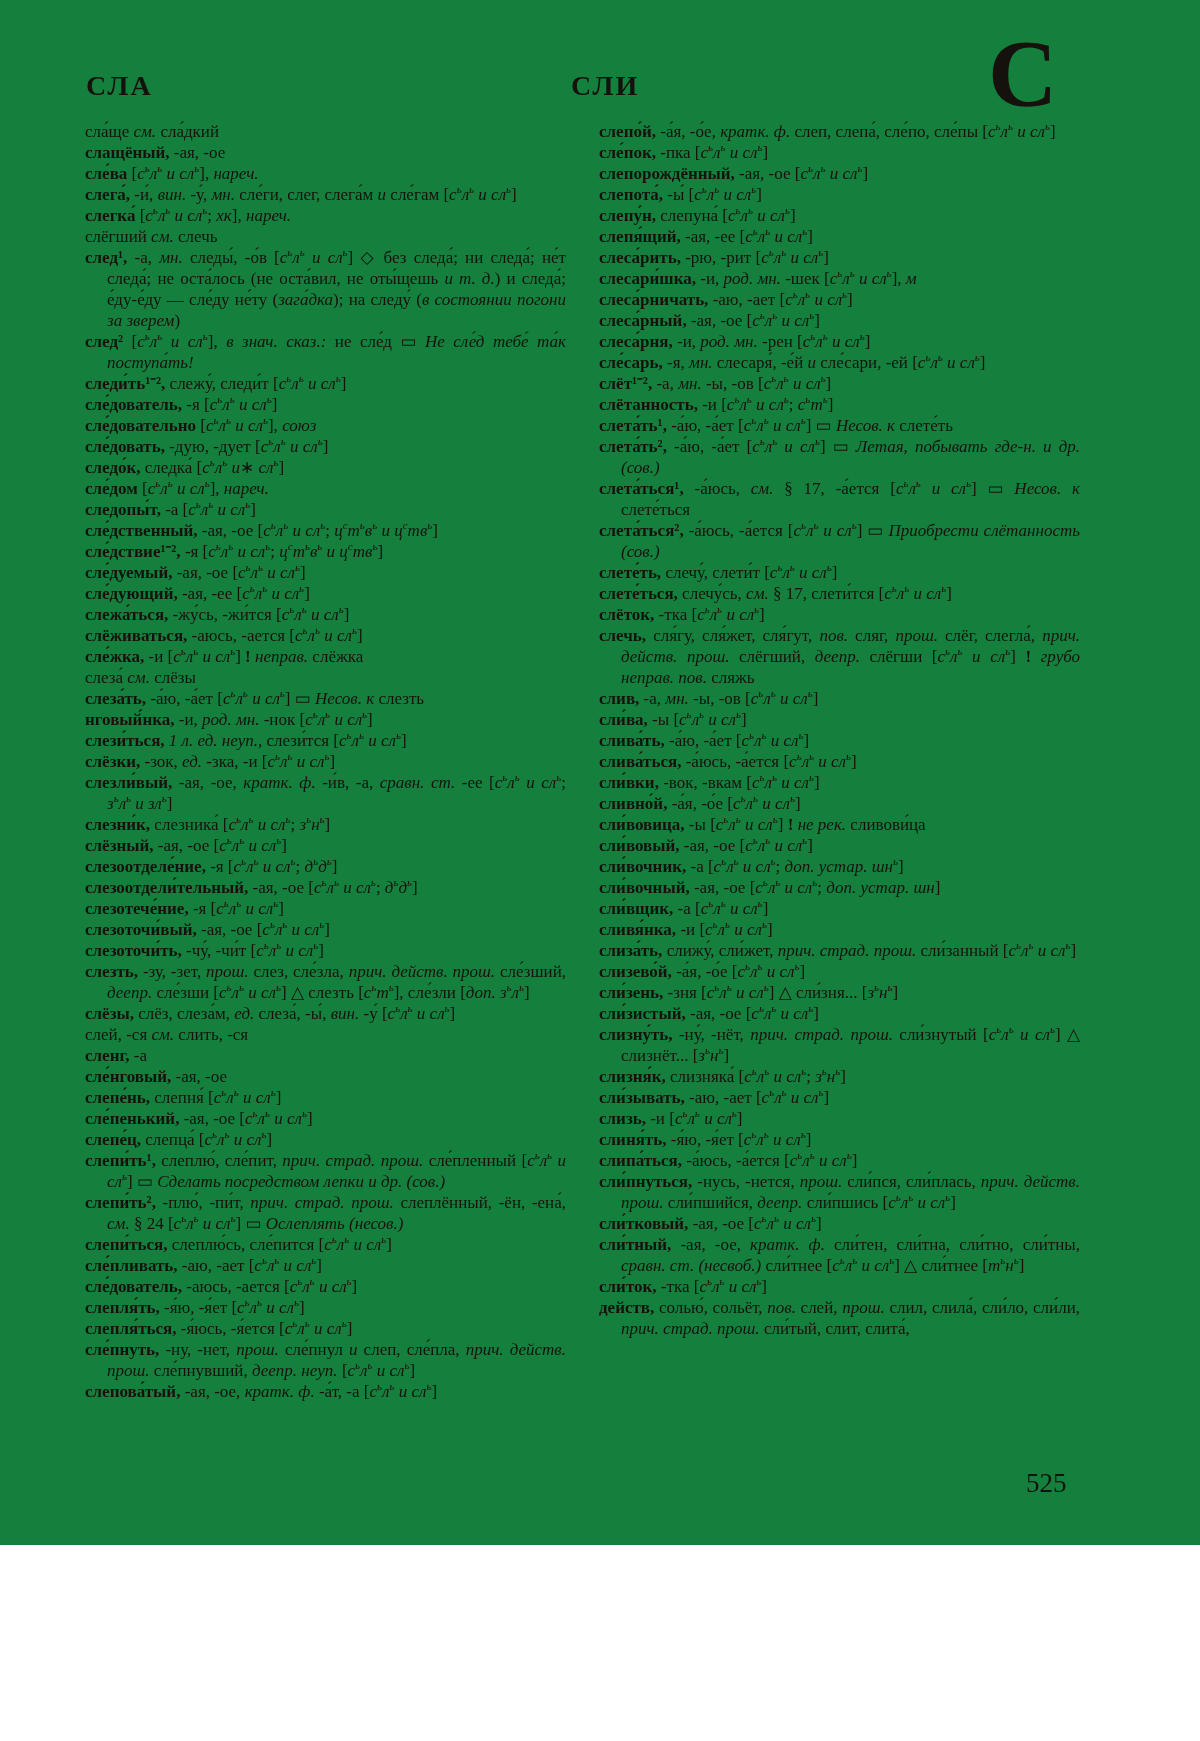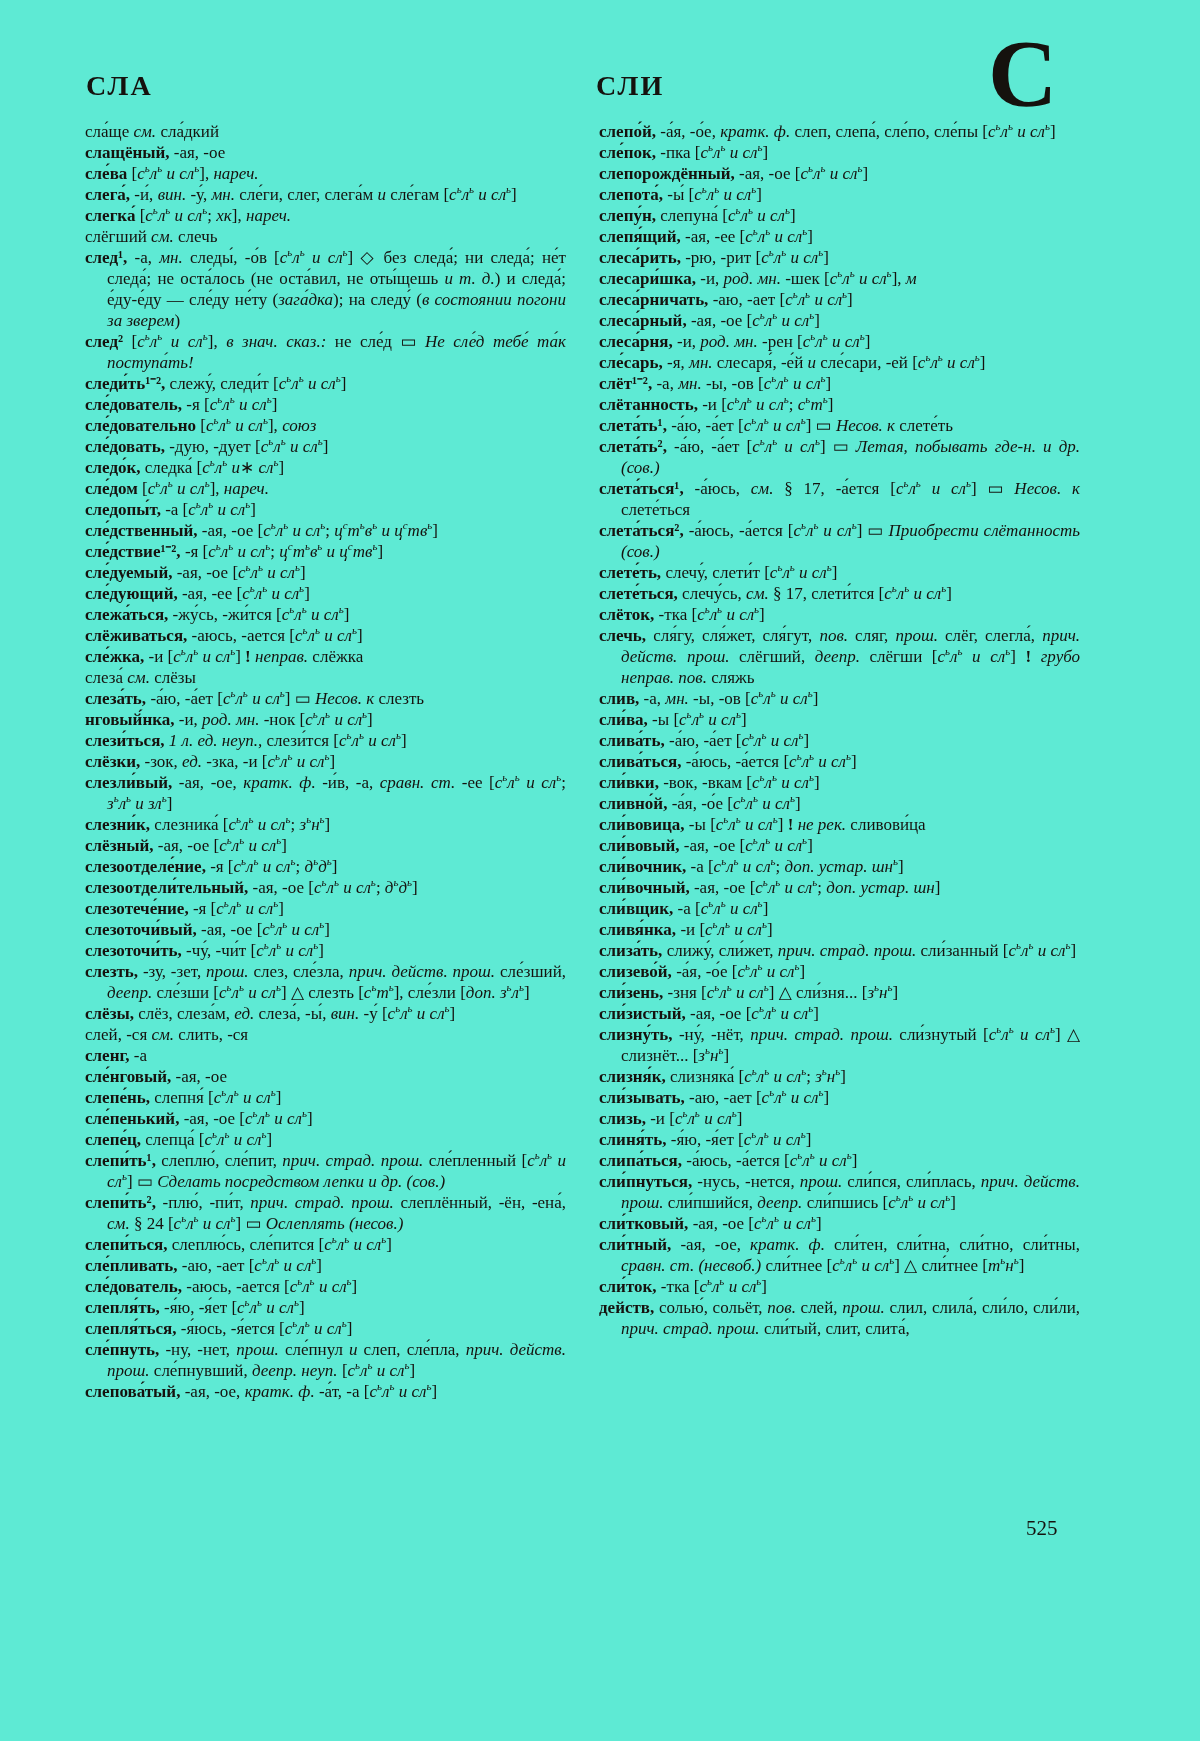--- a/index.html
+++ b/index.html
@@ -1,47 +1,47 @@
 <!DOCTYPE html>
 <html><head>
 <meta charset="utf-8">
 <style>
   html,body { margin:0; padding:0; }
   .page {
     position:relative;
-    width:1200px; height:1741px;
-    background:#5eead4;
+    width:1200px; height:1545px;
+    background:#15803d;
     color:#15120e;
     font-family:"Liberation Serif", serif;
     overflow:hidden;
   }
   .col-head {
     position:absolute; top:70px;
     font-size:28px; font-weight:bold; letter-spacing:2px;
   }
   .col-head.left  { left:86px;  }
-  .col-head.right { left:596px; }
+  .col-head.right { left:571px; }
   .thumb {
     position:absolute; top:26px; left:988px;
     font-size:96px; font-weight:bold; line-height:1;
   }
   .column {
     position:absolute; top:121px;
     font-size:17px; line-height:21px;
     text-align:justify;
   }
   .col-left  { left:85px;  width:481px; }
   .col-right { left:599px; width:481px; }
   p.entry { margin:0; padding-left:22px; text-indent:-22px; }
   .hw  { font-weight:bold; }
   .it  { font-style:italic; }
   .sup { font-style:italic; font-size:11px; line-height:0; vertical-align:super; }
   .pagenum {
-    position:absolute; top:1516px; left:1026px;
-    font-size:21px;
+    position:absolute; top:1468px; left:1026px;
+    font-size:27px;
   }
 </style>
 </head>
 <body>
 
 <div class="page">
   <div class="col-head left">СЛА</div>
   <div class="col-head right">СЛИ</div>
   <div class="thumb">С</div>
   <div class="column col-left" id="col-left">

